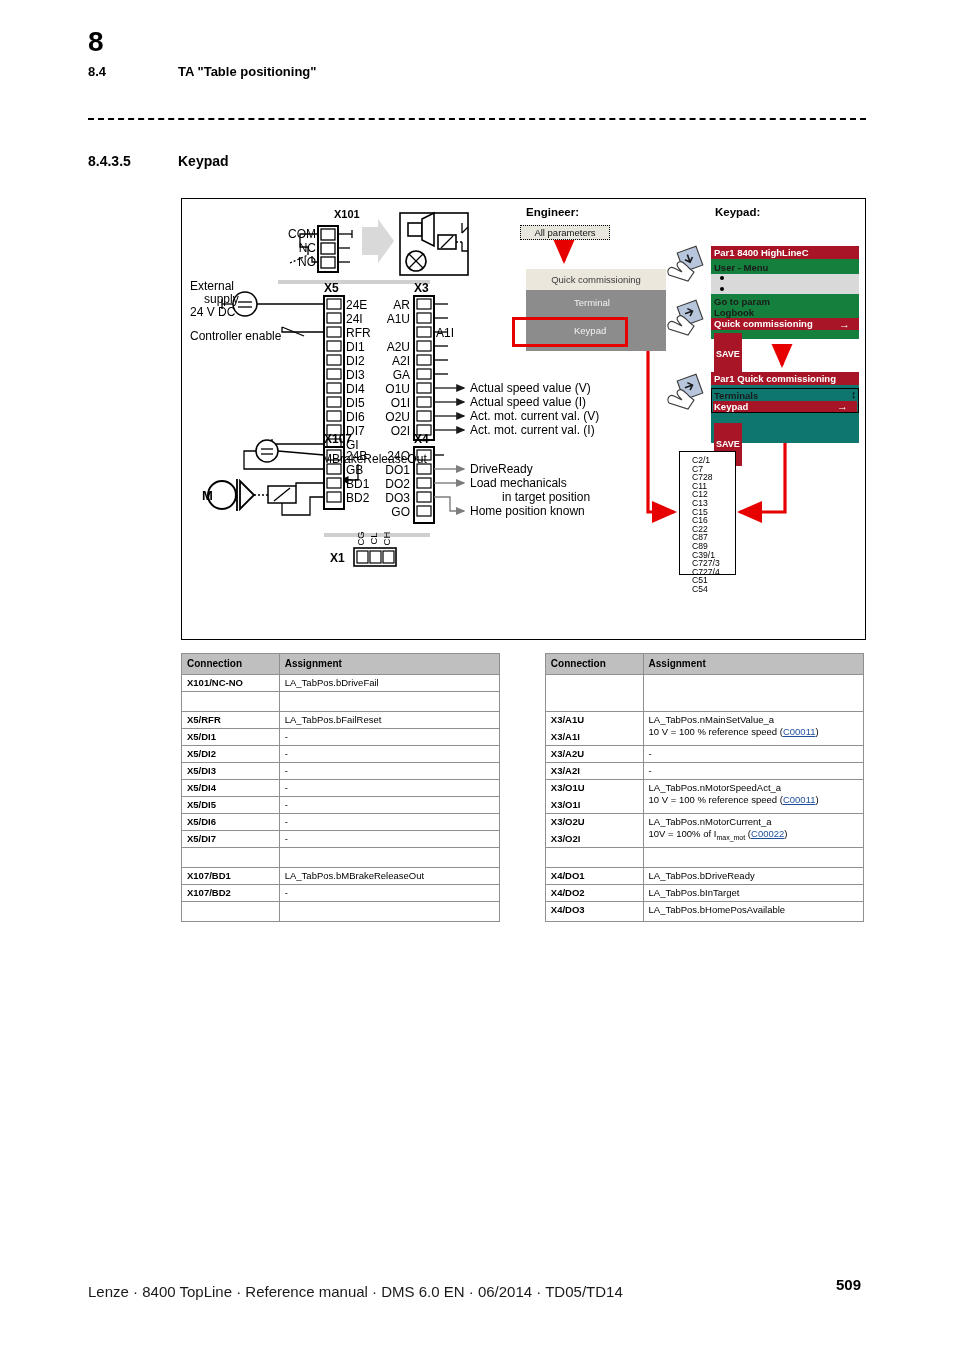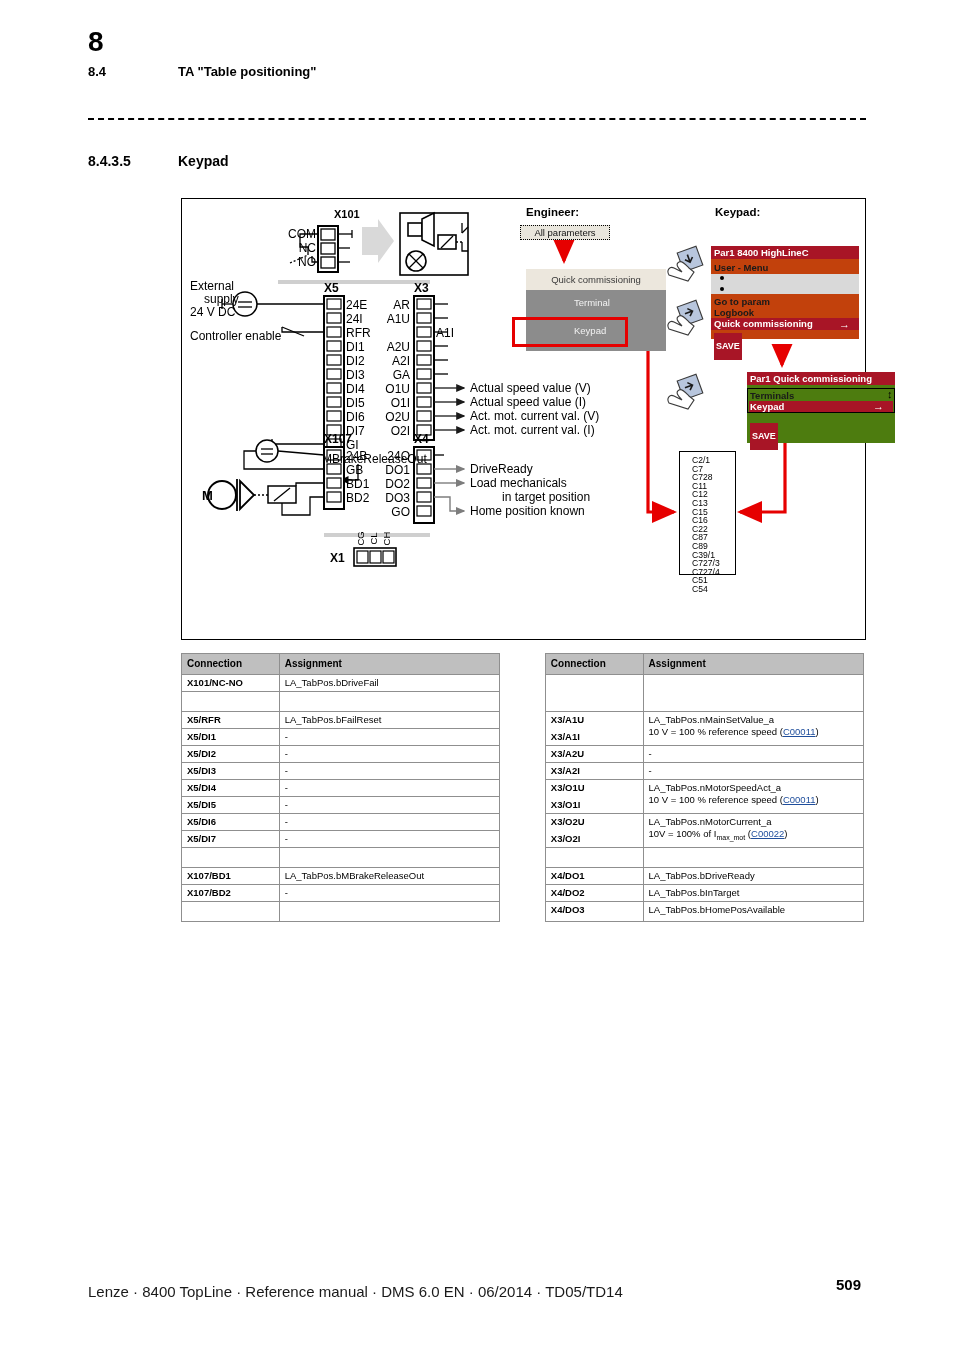--- a/index.html
+++ b/index.html
@@ -31,26 +31,26 @@
             background:#e9e6dd;font-size:9.5px;text-align:center;line-height:13px;color:#111;}
   .qc-head{position:absolute;left:344px;top:70px;width:140px;height:21px;background:#ece7dd;
            font-size:9.5px;color:#3a3a3a;text-align:center;line-height:21px;}
   .qc-body{position:absolute;left:344px;top:91px;width:140px;height:61px;background:#8c8c8c;}
   .qc-row{position:absolute;left:0;height:28px;width:140px;}
   .qc-lbl{position:absolute;left:48px;top:7px;font-size:9.5px;color:#f2f2f2;}
   .qc-sel{position:absolute;left:330px;top:118px;width:116px;height:30px;border:3px solid #e60000;box-sizing:border-box;}
 
   
   .kp-title{position:absolute;left:533px;top:7px;font-size:11.5px;font-weight:700;}
-  .kp1{position:absolute;left:529px;top:47px;width:148px;height:93px;background:#c2410c;}
-  .kp2{position:absolute;left:529px;top:173px;width:148px;height:71px;background:#4d7c0f;margin-left:36px;}
+  .kp1{position:absolute;left:529px;top:47px;width:148px;height:93px;background:#15803d;}
+  .kp2{position:absolute;left:529px;top:173px;width:148px;height:71px;background:#0f766e;}
   .kbar{position:absolute;background:#a81526;color:#fff;font-size:9.5px;font-weight:700;line-height:12px;}
   .ktxt{position:absolute;font-size:9.5px;font-weight:700;color:#1a1a1a;line-height:11px;}
   .kgrey{position:absolute;background:#d9d9d9;}
-  .ksave{position:absolute;background:#a81526;color:#fff;font-size:9px;font-weight:700;line-height:11px;padding:8px 2px;}
+  .ksave{position:absolute;background:#a81526;color:#fff;font-size:9px;font-weight:700;line-height:11px;padding:16px 2px;}
   .kpsel{position:absolute;border:1.6px solid #000;box-sizing:border-box;}
   .kdot{position:absolute;width:4px;height:4px;border-radius:50%;background:#000;}
 
   
   .plist{position:absolute;left:497px;top:252px;width:55px;height:122px;border:1.2px solid #000;background:#fff;}
   .plist div{font-size:8.6px;line-height:8.6px;padding-left:12px;}
 
   
   .tbl{position:absolute;left:181px;top:653px;width:683px;border-collapse:collapse;font-size:9.5px;}
   .tbl td,.tbl th{border:0.8px solid #8f8f8f;padding:2px 5px;vertical-align:top;line-height:12px;}

